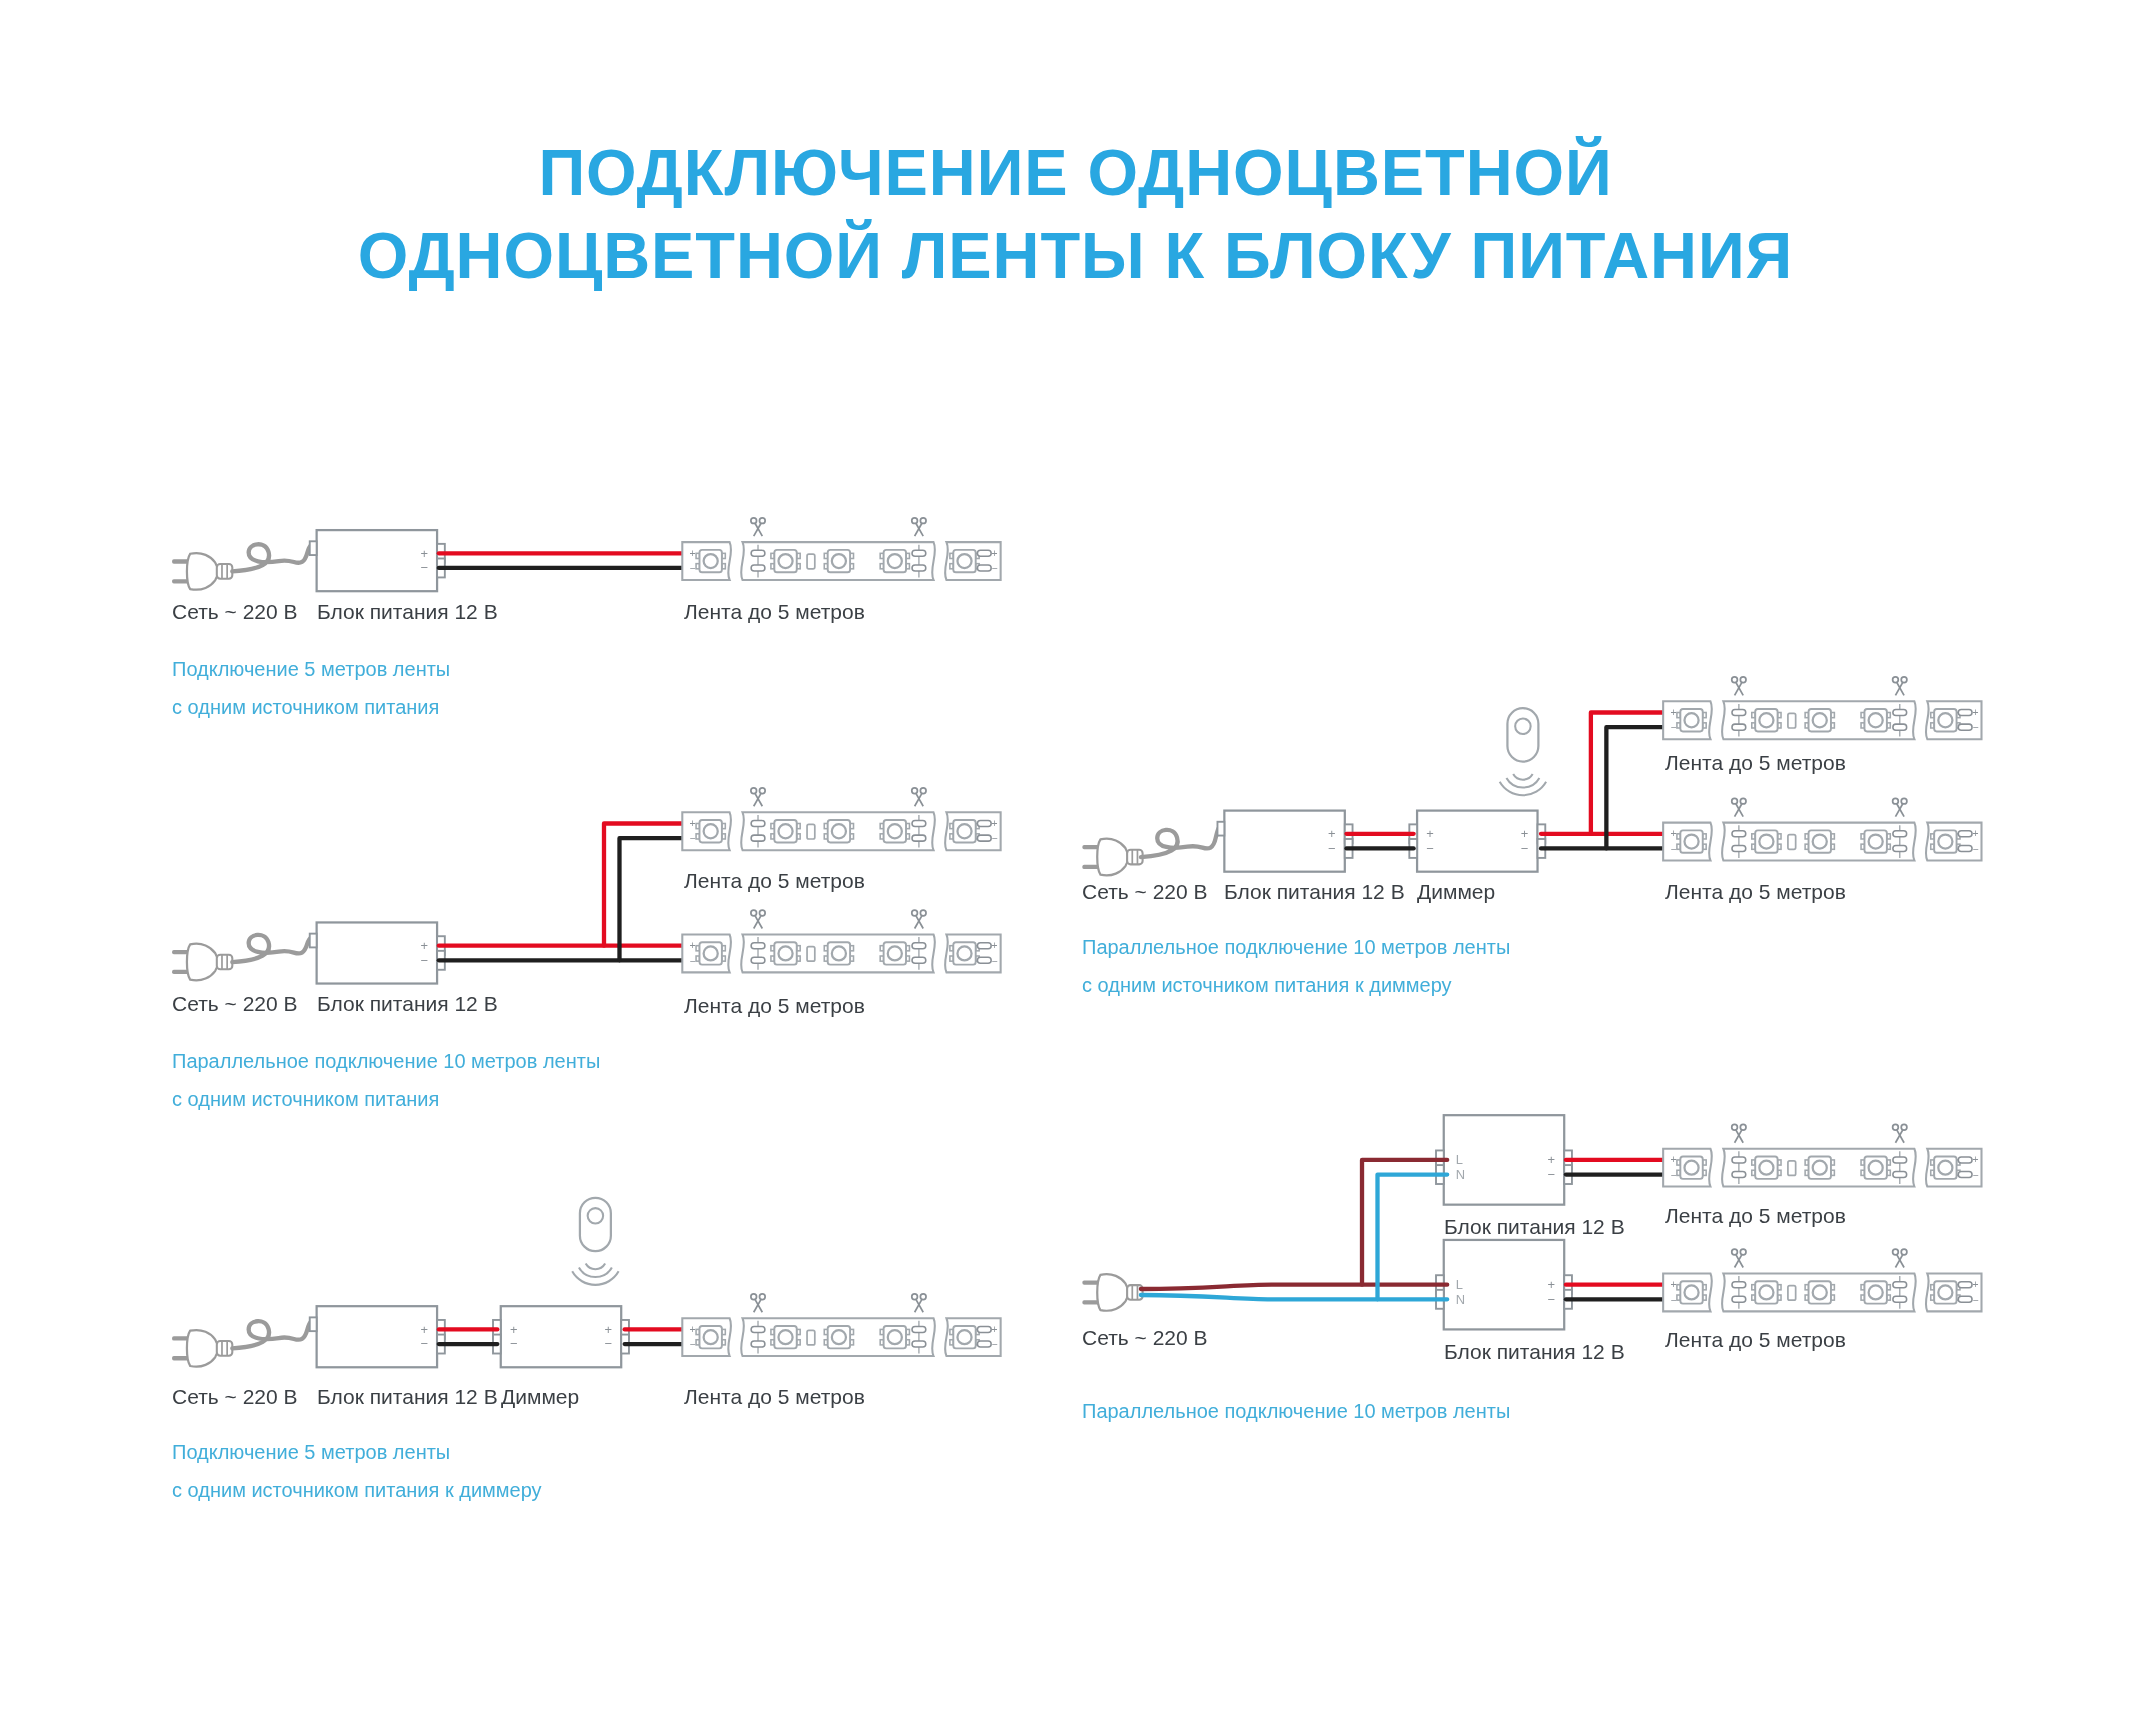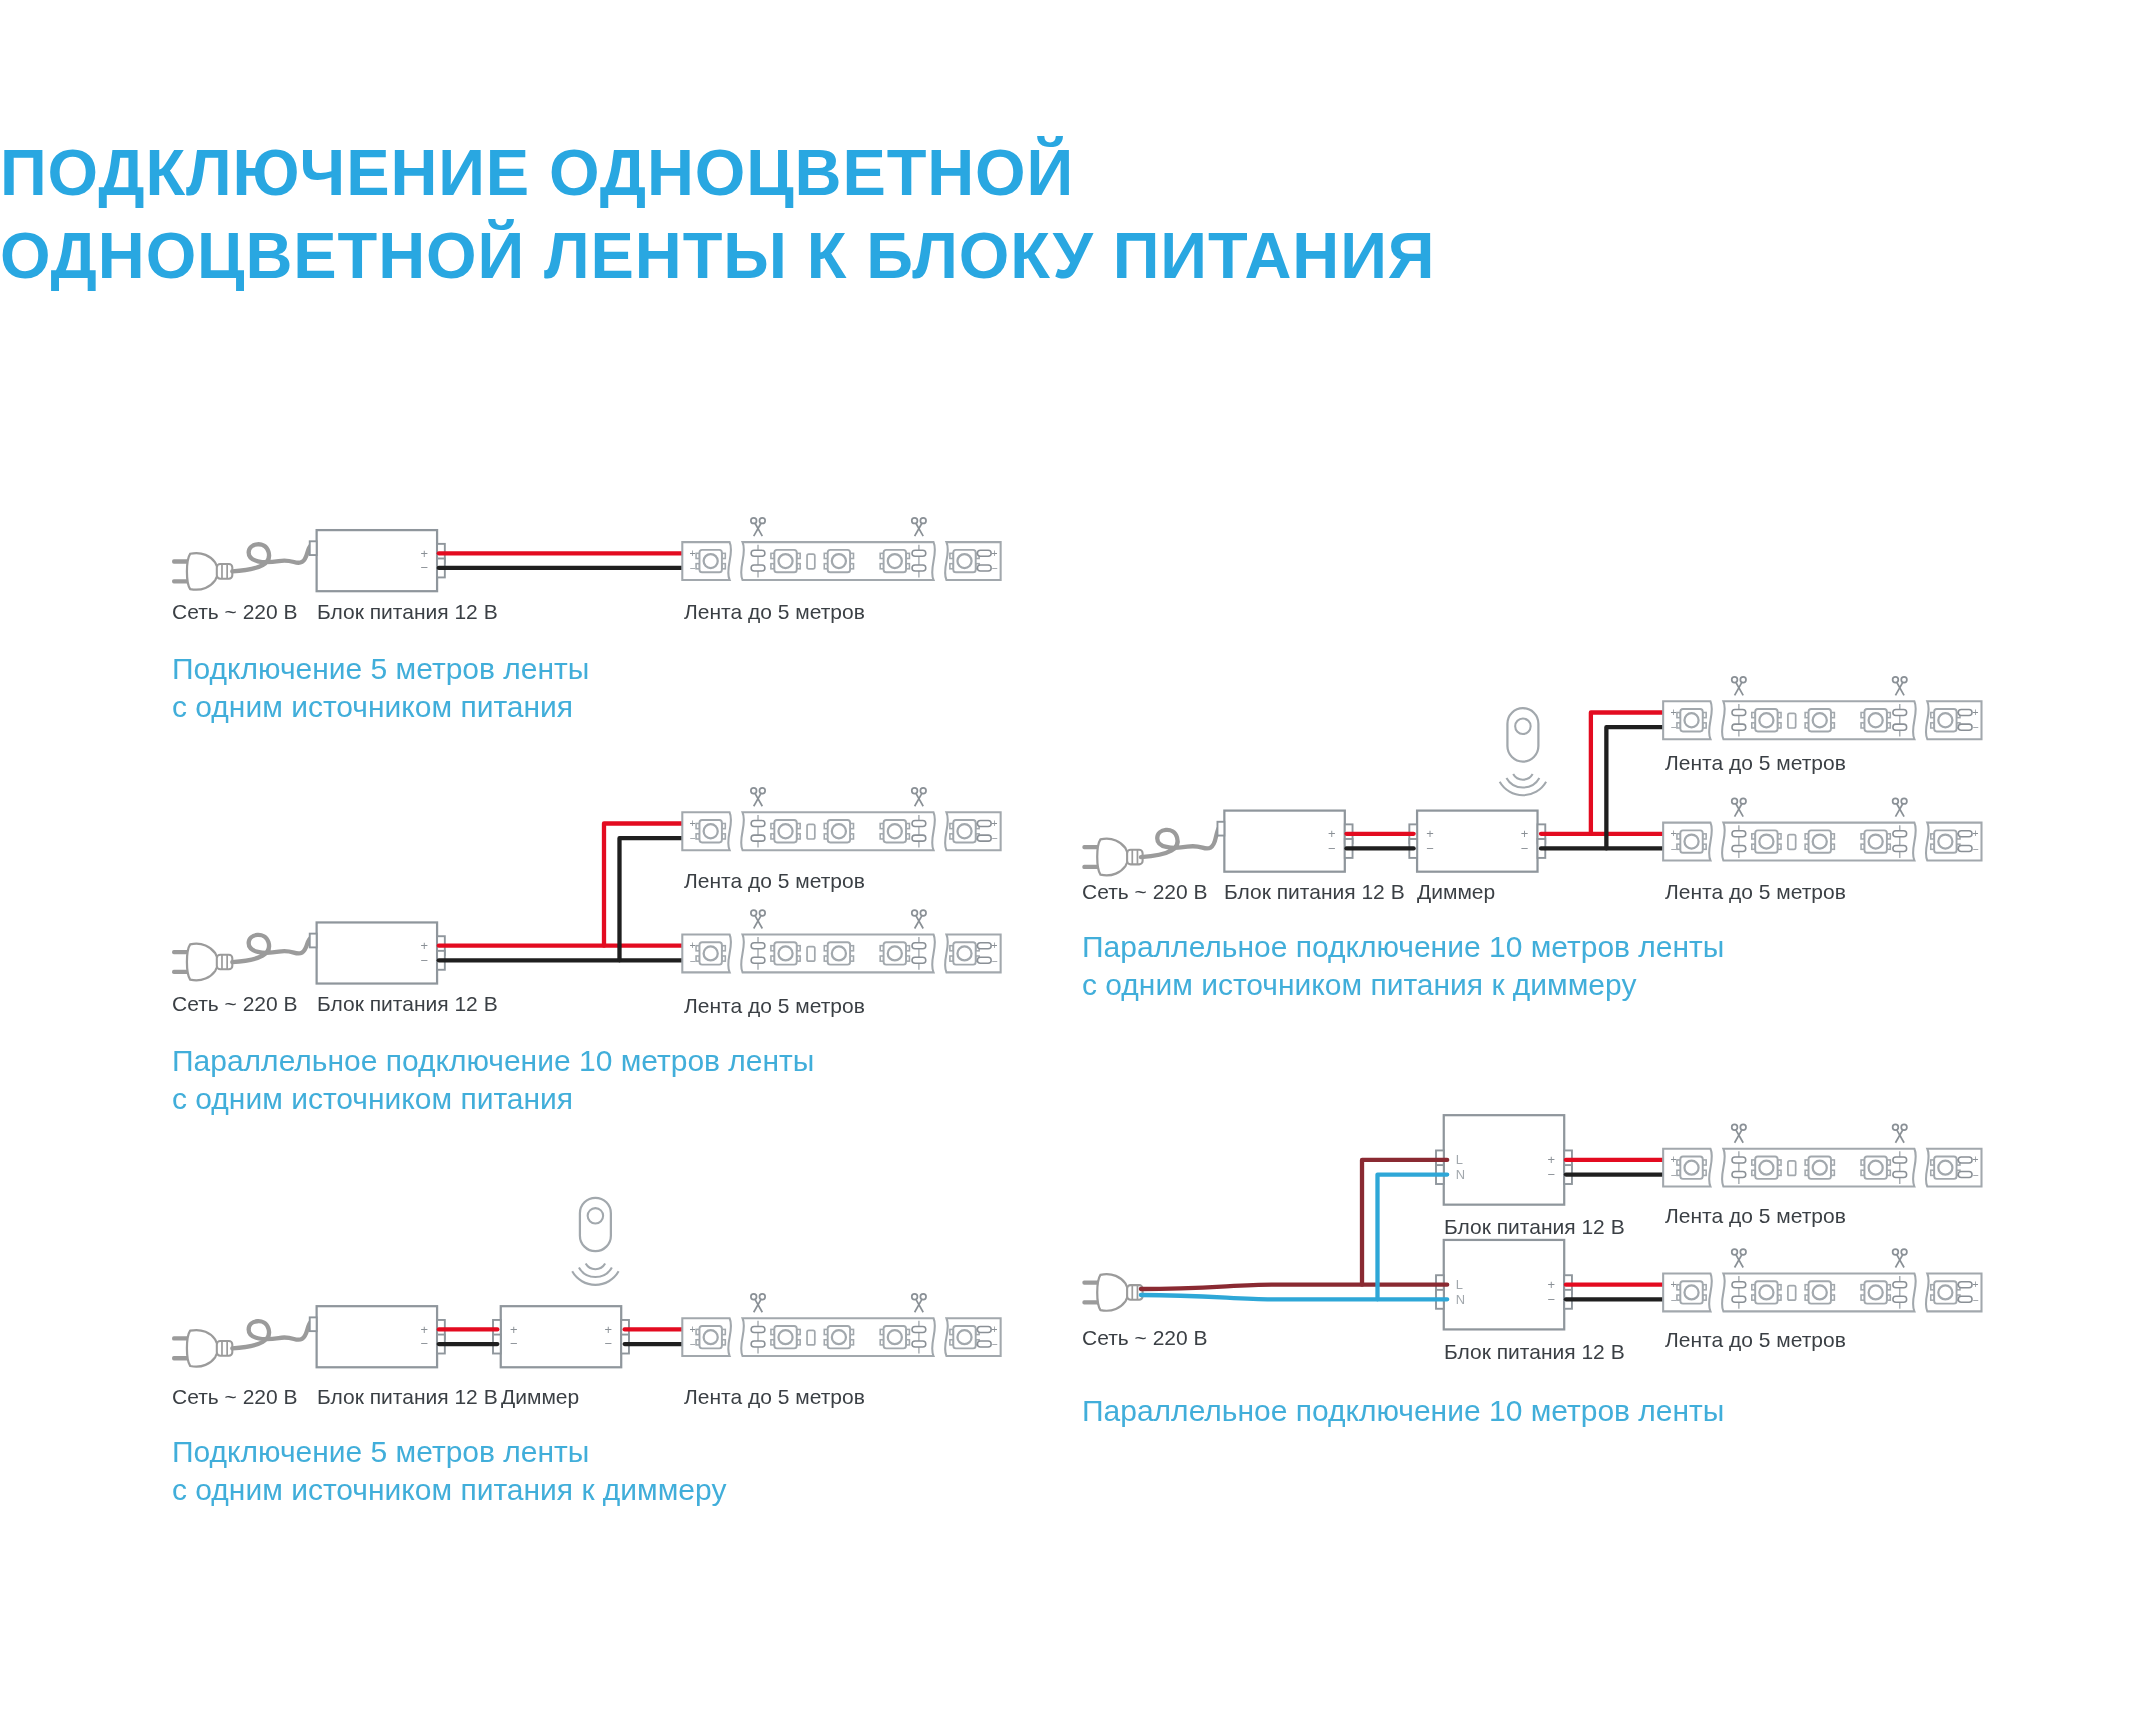--- a/index.html
+++ b/index.html
@@ -1,21 +1,21 @@
 <!DOCTYPE html>
 <html style="font-size:13.8px"><head>
 <meta charset="utf-8">
 <style>
   html,body{margin:0;padding:0;background:#ffffff;}
   #canvas{position:relative;width:2151px;height:1721px;background:#ffffff;overflow:hidden;
           font-family:"Liberation Sans", sans-serif;}
   #gfx{position:absolute;left:0;top:0;}
-  .title{position:absolute;left:0;right:0;top:131px;text-align:left;
+  .title{position:absolute;left:0;right:0;top:131px;text-align:center;
          font-size:65px;font-weight:bold;line-height:83px;letter-spacing:0.9px;}
-  .caption{position:absolute;font-size:30px;line-height:38px;font-weight:400;white-space:nowrap;}
+  .caption{position:absolute;font-size:20px;line-height:38px;font-weight:400;white-space:nowrap;}
   .lbl{position:absolute;font-size:21px;color:#3a3f44;white-space:nowrap;}
 </style>
 </head>
 <body>
 
 <div id="canvas">
   <svg id="gfx" width="2151" height="1721" viewBox="0 0 2500 2000">
       <g>
         <g transform="translate(200,664)">
           <rect x="0" y="-14" width="21" height="5" rx="2" fill="#9b9b9b"></rect>

